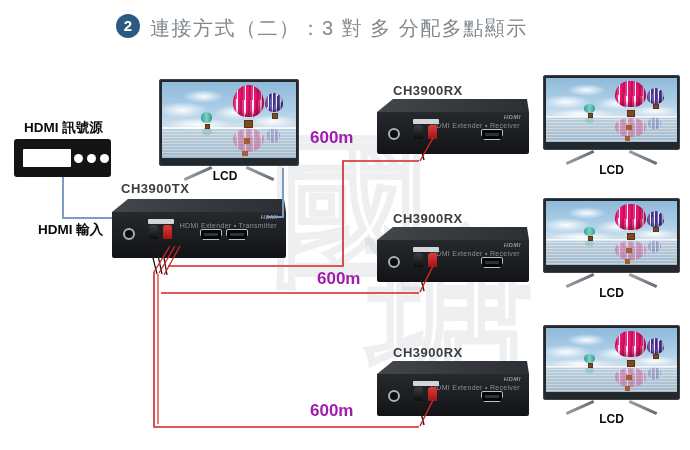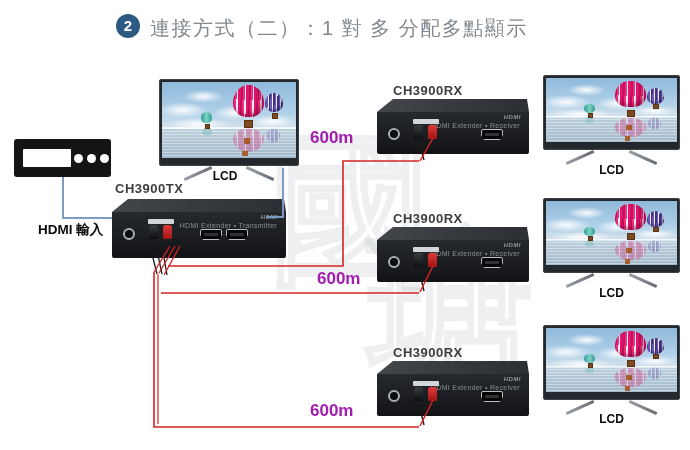--- a/index.html
+++ b/index.html
@@ -106,31 +106,32 @@
 </style>
 </head>
 <body>
 
 <div class="canvas">
 
   <div class="wm w1">國</div>
   <div class="wm w2">瑭</div>
 
   <div class="badge">2</div>
-  <div class="title">連接方式（二）：1 對 多  分配多點顯示</div>
-
+  <div class="title">連接方式（二）：3 對 多  分配多點顯示</div>
+
+  <div class="cjk-label" style="left:24px;top:119px;">HDMI 訊號源</div>
   <div class="source">
     <div class="win"></div>
     <div class="dot d1"></div>
     <div class="dot d2"></div>
     <div class="dot d3"></div>
   </div>
   <div class="cjk-label" style="left:38px;top:221px;">HDMI 輸入</div>
 
-  <div class="model-label" style="left:115px;top:181px;">CH3900TX</div>
+  <div class="model-label" style="left:121px;top:181px;">CH3900TX</div>
   <div class="device" style="left:112px;top:199px;width:174px;">
     <div class="top-face"></div>
     <div class="front" style="height:46px;">
       <div class="hdmi-logo">HDMI</div>
       <div class="dev-text">HDMI Extender • Transmitter</div>
       <div class="jack"></div>
       <div class="strip"></div>
       <div class="post black"></div>
       <div class="post red"></div>
       <div class="port" style="left:88px;"></div>

